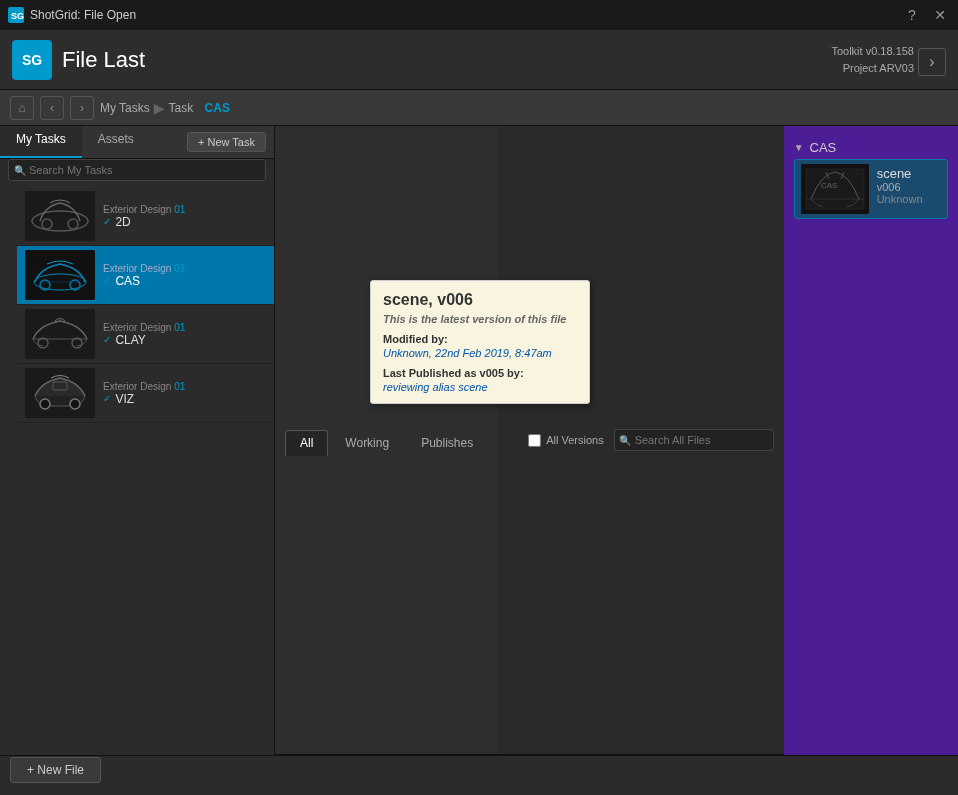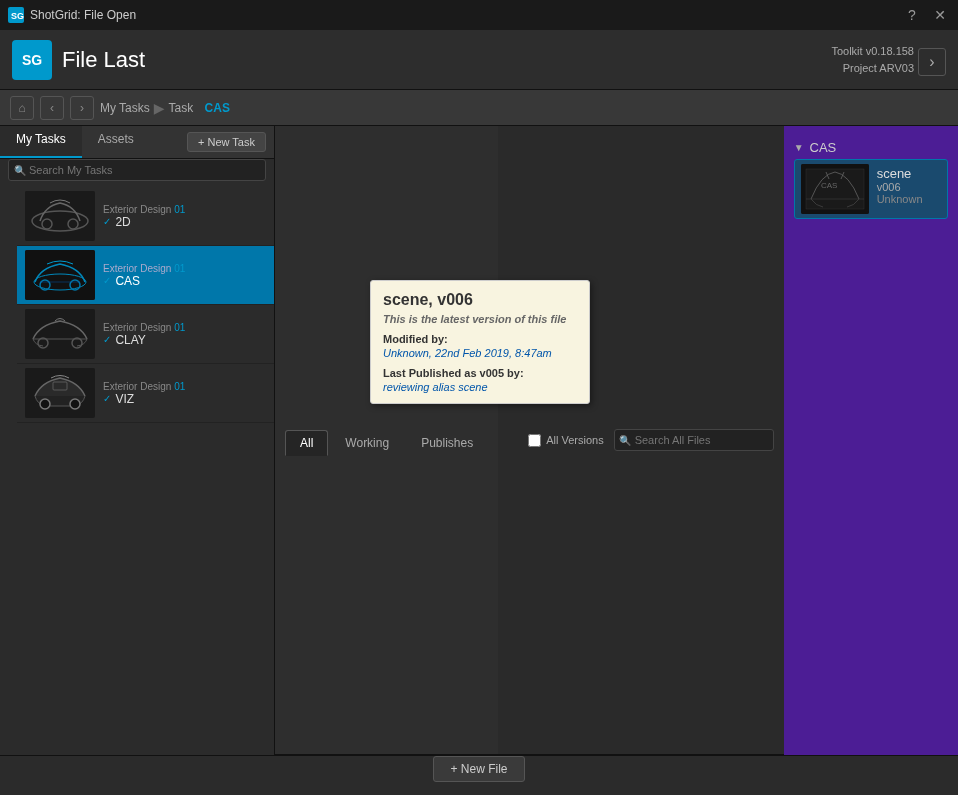--- a/index.html
+++ b/index.html
@@ -376,21 +376,20 @@
 
     
     #bottom-bar {
       height: 28px;
       background: #2b2b2b;
       border-top: 1px solid #111;
       display: flex;
       align-items: center;
       padding: 0 10px;
       justify-content: space-between;
-      flex-direction: column;
     }
     #new-file-btn {
       padding: 5px 16px;
       background: #3a3a3a;
       border: 1px solid #555;
       border-radius: 3px;
       color: #ccc;
       cursor: pointer;
       font-size: 12px;
     }

